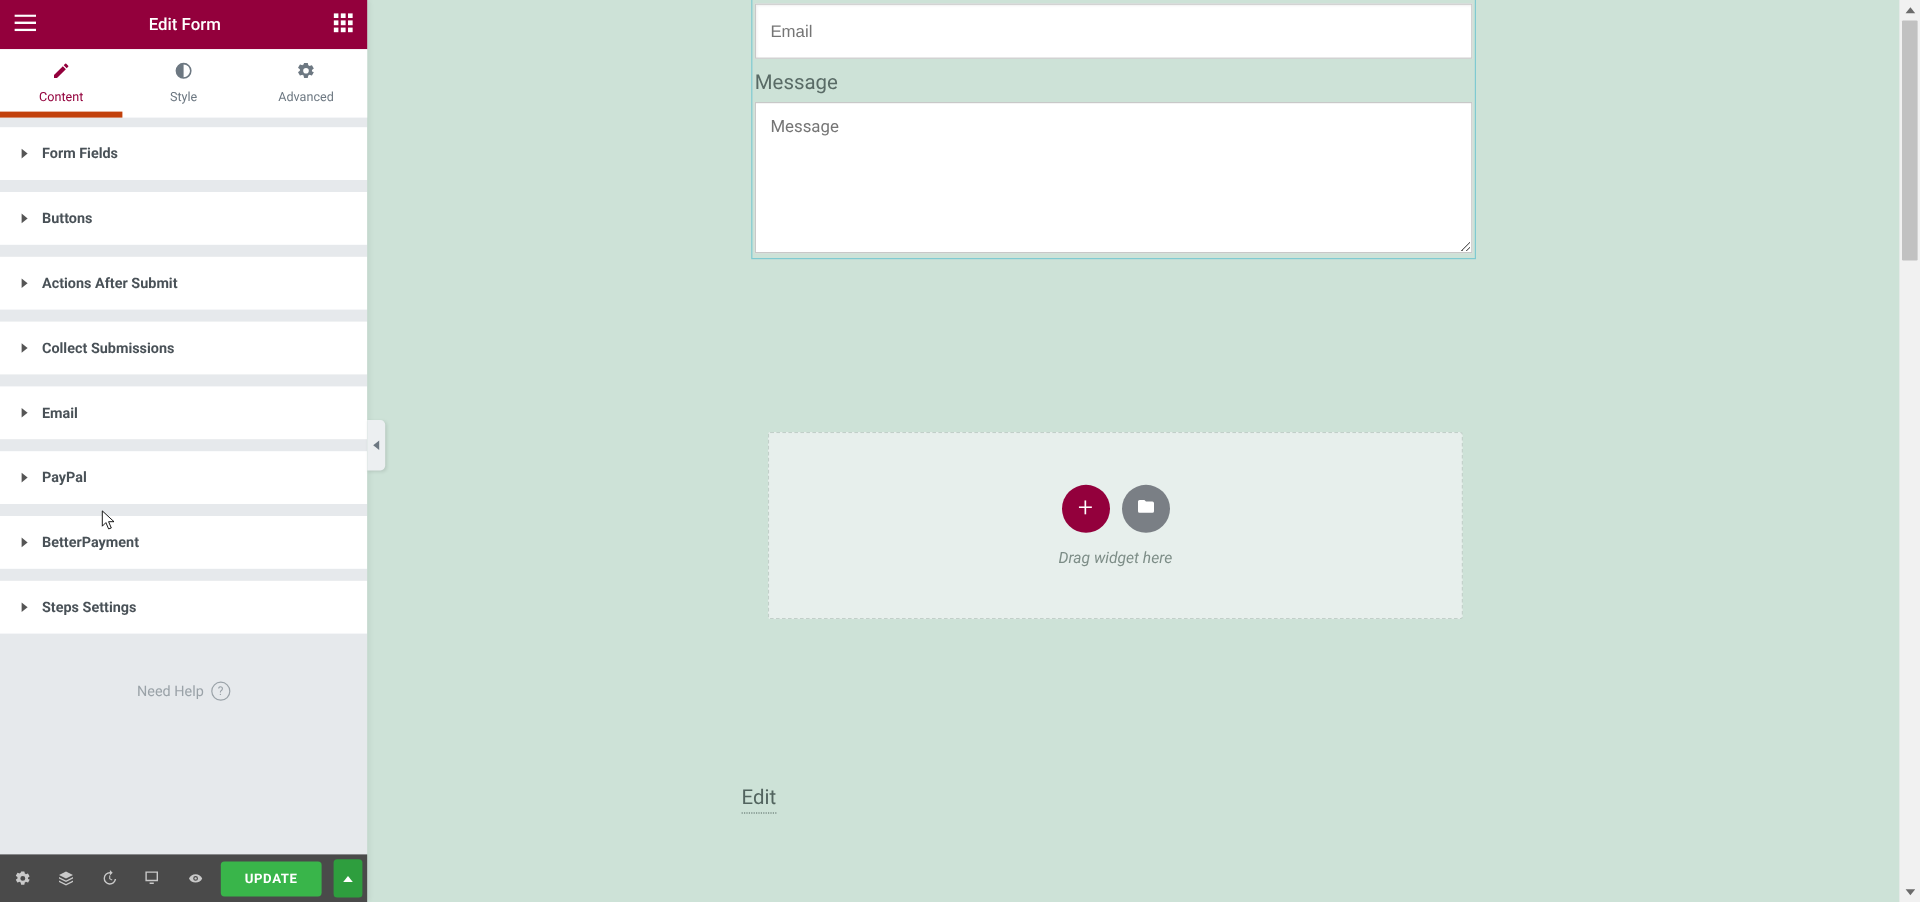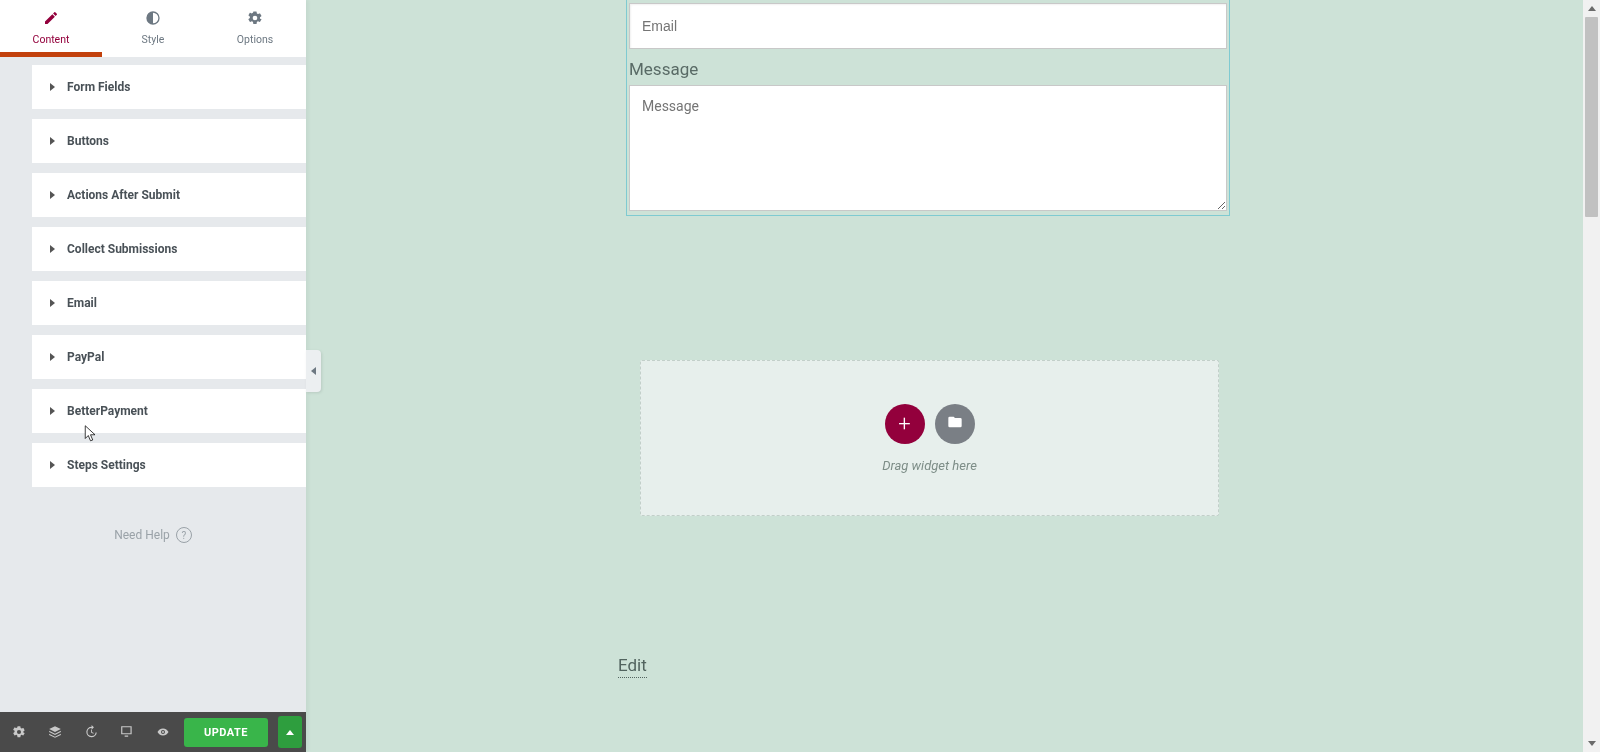--- a/index.html
+++ b/index.html
@@ -74,21 +74,20 @@
   .section {
     background: #fff;
     margin-bottom: 10px;
     padding: 15px 18px;
     display: flex;
     align-items: center;
     font-size: 12px;
     font-weight: 700;
     color: #495157;
     cursor: pointer;
-    margin-left: 32px;
   }
   .section .caret {
     width: 0; height: 0;
     border-top: 4px solid transparent;
     border-bottom: 4px solid transparent;
     border-left: 5px solid #555;
     margin-right: 12px;
   }
 
   .need-help {
@@ -324,20 +323,43 @@
     top: 425px;
     width: 16px;
     height: 18px;
     pointer-events: none;
   }
 </style>
 </head>
 <body>
 
 <aside class="sidebar">
+  <div class="sidebar-header">
+    <span class="hamburger">
+      <svg width="18" height="14" viewBox="0 0 18 14">
+          <rect width="18" height="2"></rect>
+          <rect y="6" width="18" height="2"></rect>
+          <rect y="12" width="18" height="2"></rect>
+        </svg>
+    </span>
+    <span class="title">Edit Form</span>
+    <span>
+      <svg width="16" height="16" viewBox="0 0 16 16">
+          <rect x="0" y="0" width="4" height="4"></rect>
+          <rect x="6" y="0" width="4" height="4"></rect>
+          <rect x="12" y="0" width="4" height="4"></rect>
+          <rect x="0" y="6" width="4" height="4"></rect>
+          <rect x="6" y="6" width="4" height="4"></rect>
+          <rect x="12" y="6" width="4" height="4"></rect>
+          <rect x="0" y="12" width="4" height="4"></rect>
+          <rect x="6" y="12" width="4" height="4"></rect>
+          <rect x="12" y="12" width="4" height="4"></rect>
+        </svg>
+    </span>
+  </div>
 
   <div class="tabs">
     <div class="tab active">
       <span>
         <svg viewBox="0 0 24 24">
             <path d="M3 17.25V21h3.75L17.81 9.94l-3.75-3.75L3 17.25zM20.71 7.04a1 1 0 0 0 0-1.41l-2.34-2.34a1 1 0 0 0-1.41 0l-1.83 1.83 3.75 3.75 1.83-1.83z"></path>
           </svg>
       </span>
       <span>Content</span>
     </div>
@@ -348,21 +370,21 @@
           </svg>
       </span>
       <span>Style</span>
     </div>
     <div class="tab">
       <span>
         <svg viewBox="0 0 24 24">
             <path d="M19.4 13a7.5 7.5 0 0 0 .1-1 7.5 7.5 0 0 0-.1-1l2.1-1.6a.5.5 0 0 0 .1-.6l-2-3.5a.5.5 0 0 0-.6-.2l-2.5 1a7.3 7.3 0 0 0-1.7-1l-.4-2.6a.5.5 0 0 0-.5-.4h-4a.5.5 0 0 0-.5.4L9 4.1a7.3 7.3 0 0 0-1.7 1l-2.5-1a.5.5 0 0 0-.6.2l-2 3.5a.5.5 0 0 0 .1.6L4.4 10a7.5 7.5 0 0 0-.1 1 7.5 7.5 0 0 0 .1 1l-2.1 1.6a.5.5 0 0 0-.1.6l2 3.5a.5.5 0 0 0 .6.2l2.5-1a7.3 7.3 0 0 0 1.7 1l.4 2.6a.5.5 0 0 0 .5.4h4a.5.5 0 0 0 .5-.4l.4-2.6a7.3 7.3 0 0 0 1.7-1l2.5 1a.5.5 0 0 0 .6-.2l2-3.5a.5.5 0 0 0-.1-.6L19.4 13zM12 15.5A3.5 3.5 0 1 1 15.5 12 3.5 3.5 0 0 1 12 15.5z"></path>
           </svg>
       </span>
-      <span>Options</span>
+      <span>Advanced</span>
     </div>
   </div>
 
   <div class="sections">
     <div class="section">
         <span class="caret"></span>
         <span>Form Fields</span>
       </div>
     <div class="section">
         <span class="caret"></span>

